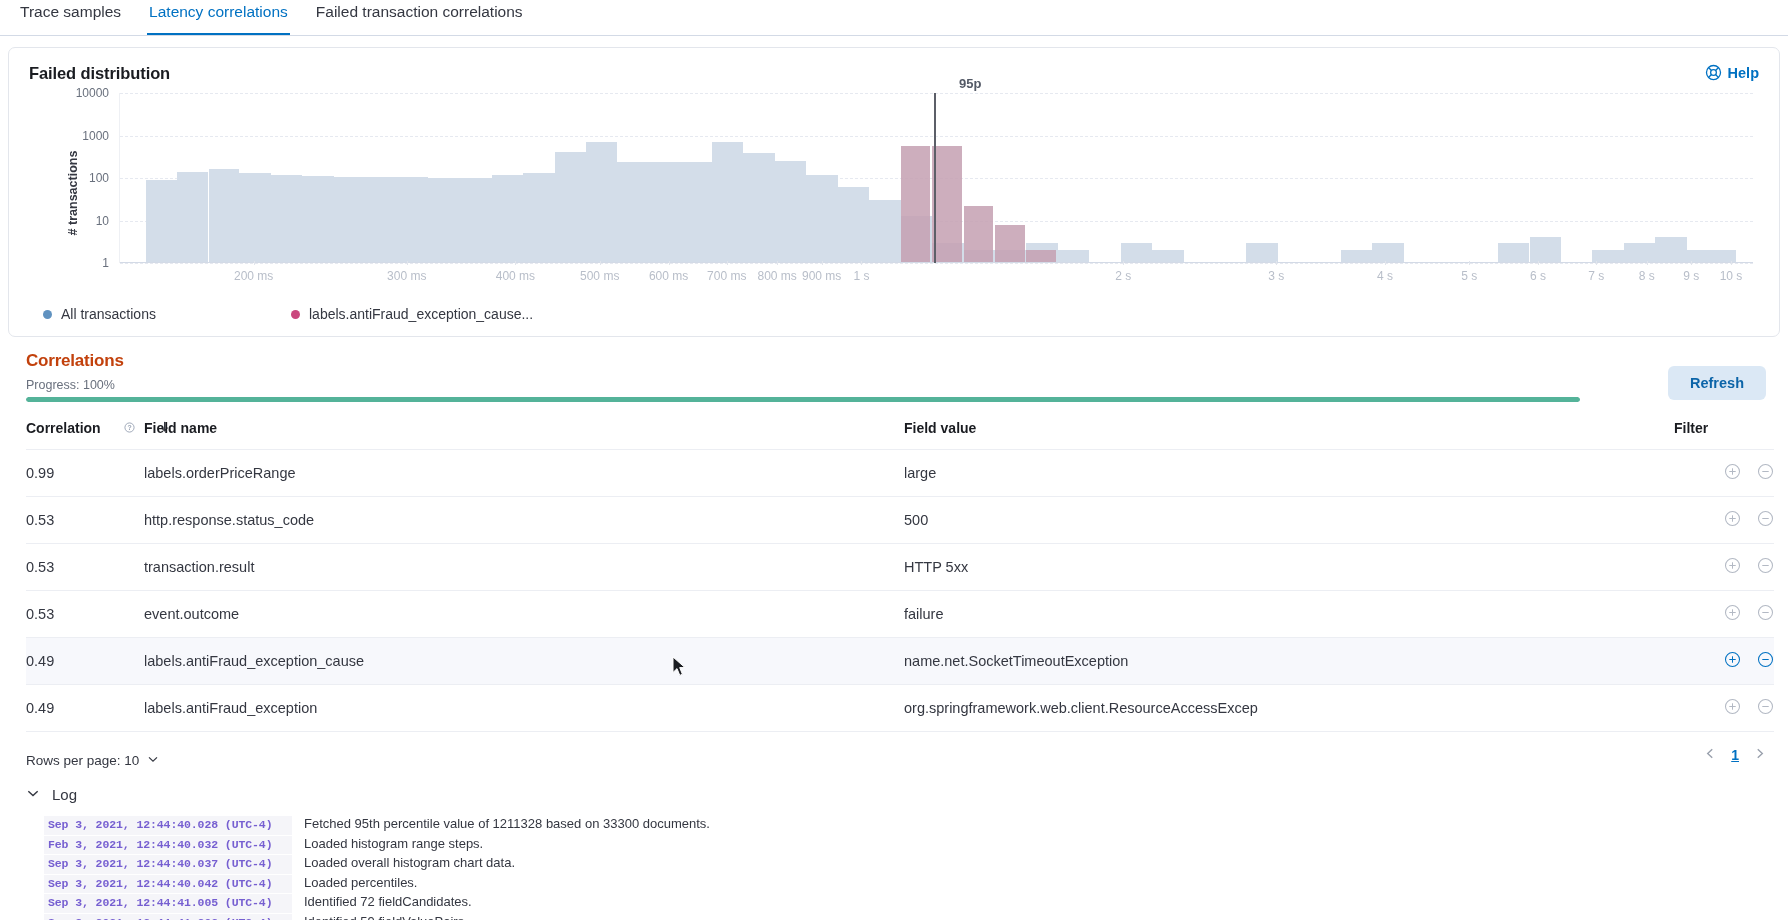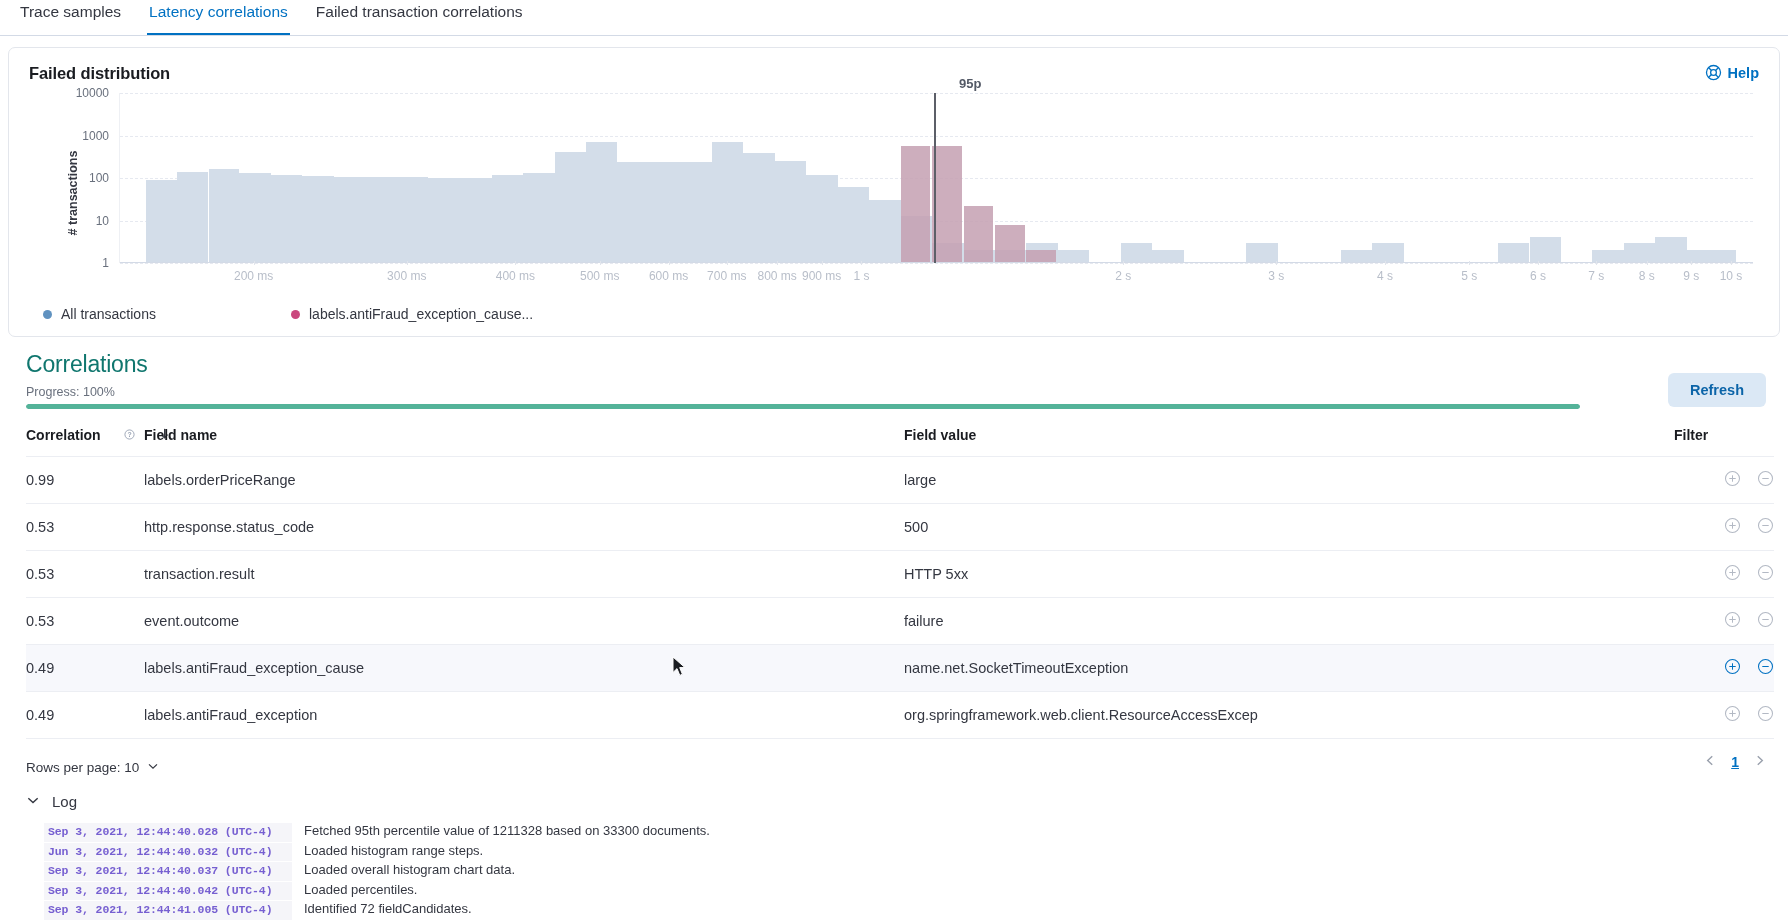--- a/index.html
+++ b/index.html
@@ -163,23 +163,23 @@
     font-size: 14px;
     color: #343741;
     cursor: pointer;
   }
   .legend-item:first-child { width: 248px; }
   .dot { width: 9px; height: 9px; border-radius: 50%; display:block; }
 
   
   .section-head {
     margin: 14px 8px 0 26px;
-    font-size: 23px;
-    font-weight: normal;
-    color: #0f766e;
+    font-size: 17px;
+    font-weight: bold;
+    color: #c2410c;
     letter-spacing: -0.2px;
   }
   .progress-row {
     margin: 7px 8px 0 26px;
     position: relative;
     padding-right: 200px;
   }
   .progress-label {
     font-size: 12.5px;
     color: #69707d;
@@ -640,21 +640,21 @@
       </svg>
   </span>
   <span>Log</span>
 </div>
 <div class="log-body">
     <div class="log-row">
       <span class="log-ts">Sep 3, 2021, 12:44:40.028 (UTC-4)</span>
       <span class="log-msg">Fetched 95th percentile value of 1211328 based on 33300 documents.</span>
     </div>
     <div class="log-row">
-      <span class="log-ts">Jun 3, 2021, 12:44:40.032 (UTC-4)</span>
+      <span class="log-ts">Feb 3, 2021, 12:44:40.032 (UTC-4)</span>
       <span class="log-msg">Loaded histogram range steps.</span>
     </div>
     <div class="log-row">
       <span class="log-ts">Sep 3, 2021, 12:44:40.037 (UTC-4)</span>
       <span class="log-msg">Loaded overall histogram chart data.</span>
     </div>
     <div class="log-row">
       <span class="log-ts">Sep 3, 2021, 12:44:40.042 (UTC-4)</span>
       <span class="log-msg">Loaded percentiles.</span>
     </div>

